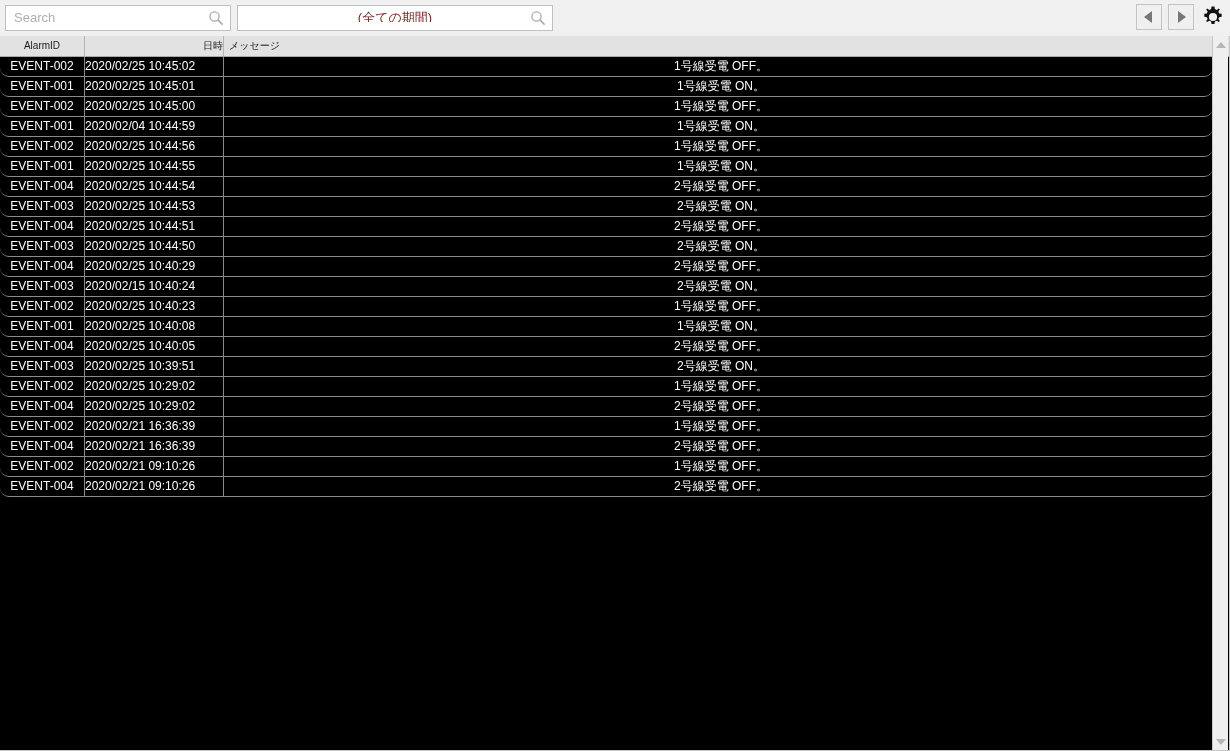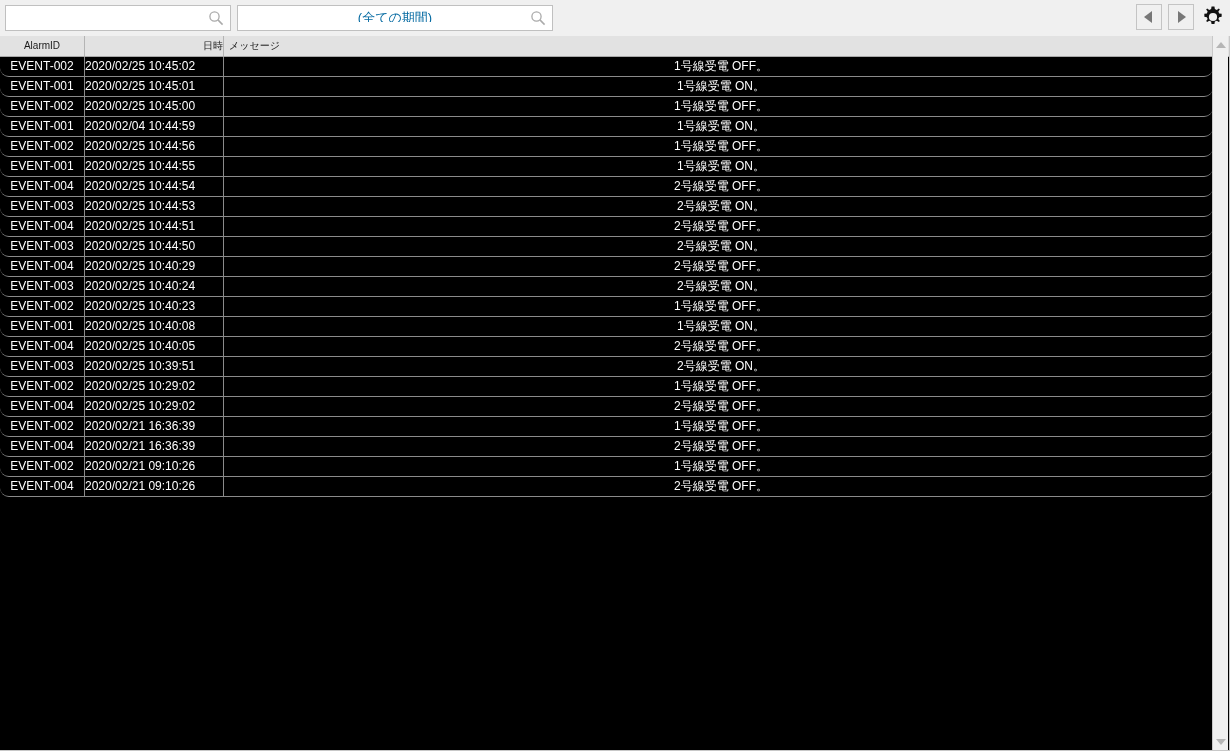--- a/index.html
+++ b/index.html
@@ -57,21 +57,21 @@
     box-sizing: border-box;
   }
   .period-box .field {
     position: absolute;
     left: 0;
     right: 0;
     top: 0;
     height: 16px;
     line-height: 24px;
     font-size: 13px;
-    color: #0369a1;
+    color: #7f1d1d;
     text-align: center;
     white-space: nowrap;
     overflow: hidden;
     border-radius: 7px;
   }
 
   .mag-icon {
     position: absolute;
     right: 6px;
     top: 4px;
@@ -227,20 +227,21 @@
     margin: -3px 0 0 -5px;
     border-top: 6px solid #b5b5b5;
   }
 </style>
 </head>
 <body>
 
 <div class="toolbar">
 
   <div class="search-box">
+    <div class="field">Search</div>
     <span class="mag-icon">
       <svg width="16" height="16" viewBox="0 0 16 16">
         <circle cx="6.5" cy="6.5" r="4.6" fill="none" stroke="#aaaaaa" stroke-width="1.3"></circle>
         <line x1="9.9" y1="9.9" x2="14.6" y2="14.6" stroke="#aaaaaa" stroke-width="1.5"></line>
       </svg>
     </span>
   </div>
 
   <div class="period-box">
     <div class="field">(全ての期間)</div>
@@ -330,21 +331,21 @@
         <div class="cell c1">2020/02/25 10:44:50</div>
         <div class="cell c2">2号線受電 ON。</div>
       </div>
       <div class="row">
         <div class="cell c0">EVENT-004</div>
         <div class="cell c1">2020/02/25 10:40:29</div>
         <div class="cell c2">2号線受電 OFF。</div>
       </div>
       <div class="row">
         <div class="cell c0">EVENT-003</div>
-        <div class="cell c1">2020/02/25 10:40:24</div>
+        <div class="cell c1">2020/02/15 10:40:24</div>
         <div class="cell c2">2号線受電 ON。</div>
       </div>
       <div class="row">
         <div class="cell c0">EVENT-002</div>
         <div class="cell c1">2020/02/25 10:40:23</div>
         <div class="cell c2">1号線受電 OFF。</div>
       </div>
       <div class="row">
         <div class="cell c0">EVENT-001</div>
         <div class="cell c1">2020/02/25 10:40:08</div>

